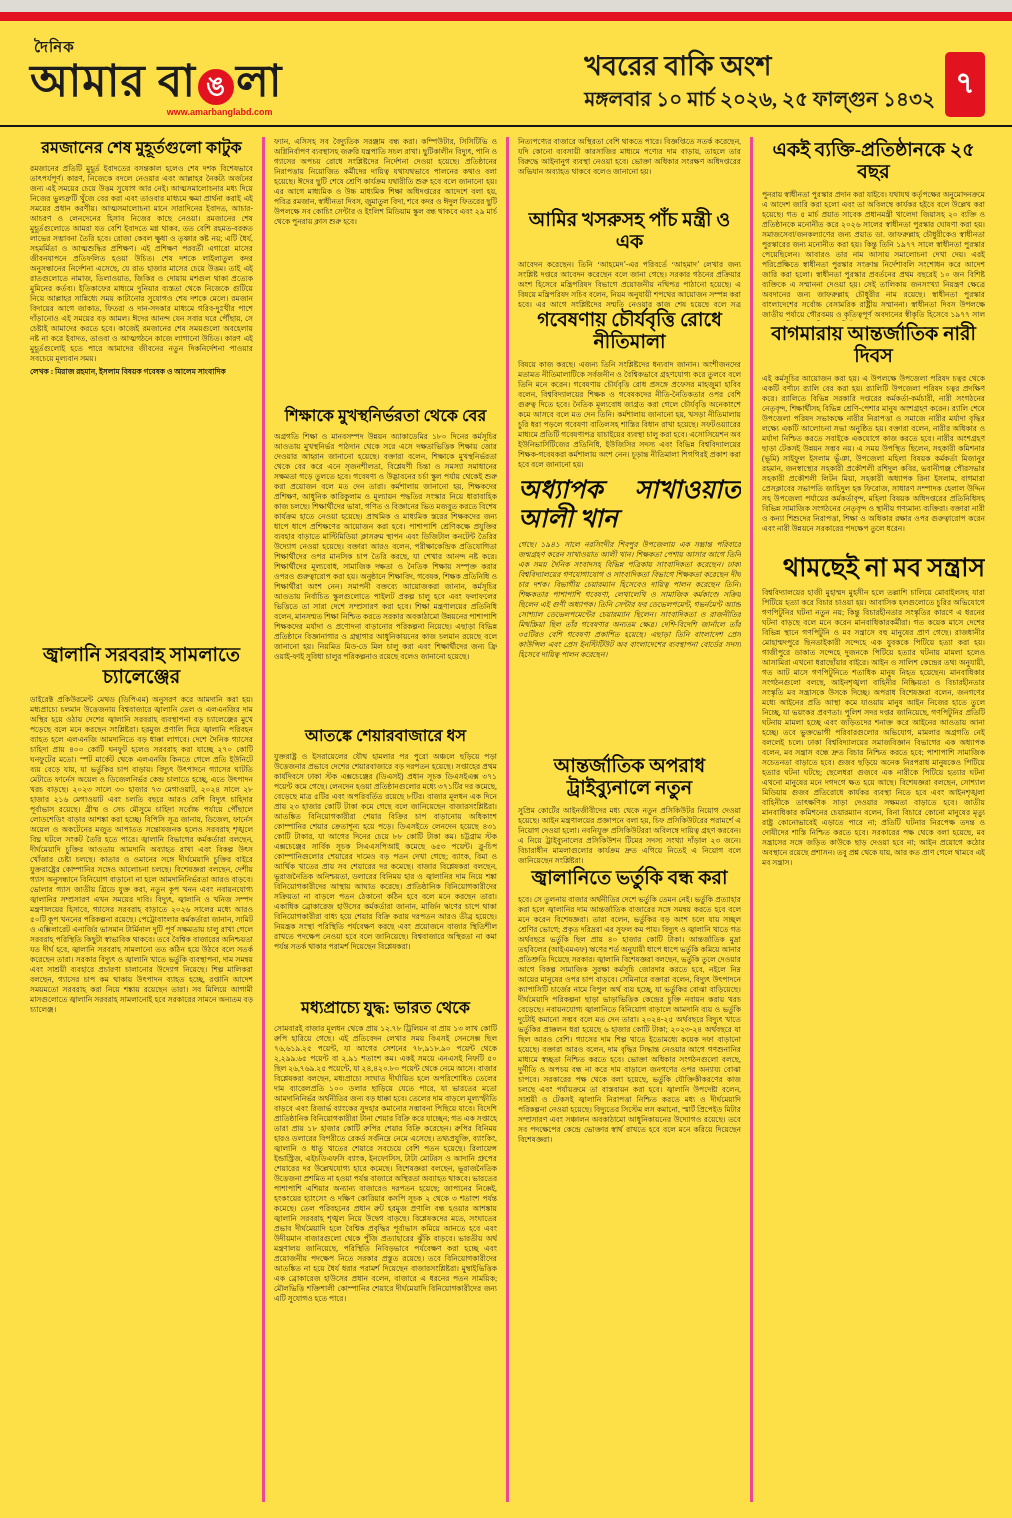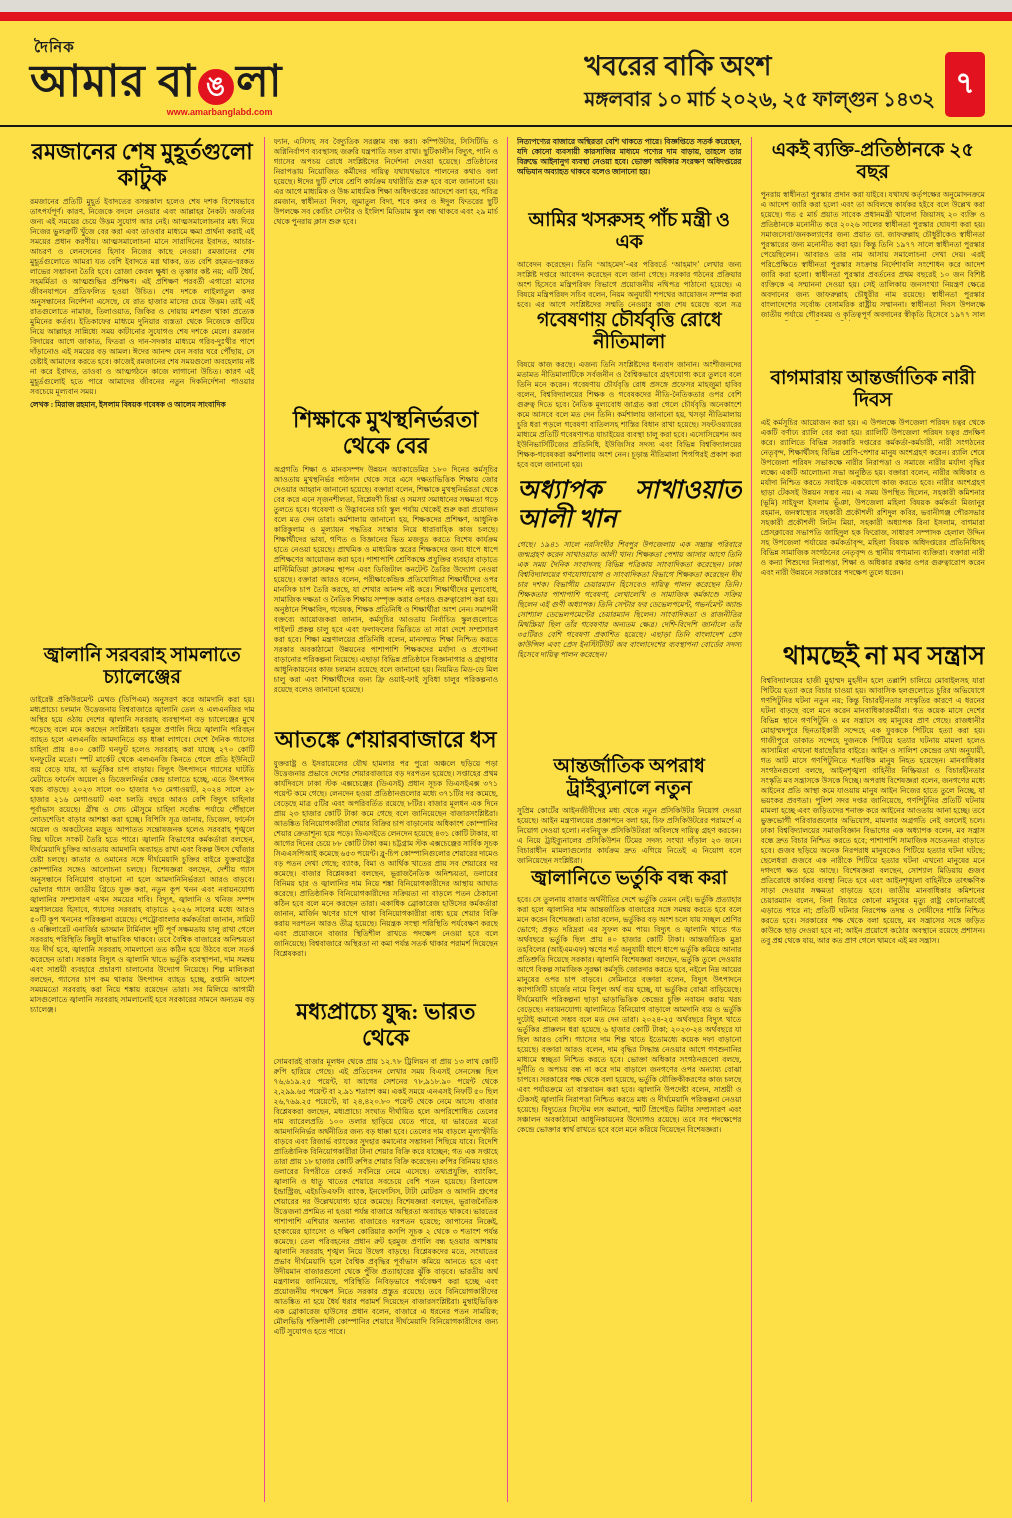--- a/index.html
+++ b/index.html
@@ -19,34 +19,34 @@
   .mast-right{display:flex;align-items:stretch;gap:10px;}
   .mast-right-text{display:flex;flex-direction:column;justify-content:flex-end;}
   .section-title{font-size:27px;font-weight:700;line-height:1.1;}
   .date-line{font-size:20px;font-weight:700;margin-top:2px;}
   .page-badge{width:40px;background:#e2131f;color:#fff;border-radius:5px;display:flex;
               align-items:center;justify-content:center;font-size:30px;font-weight:700;}
   
   .columns{display:flex;height:1375px;padding:10px 27px 0 30px;box-sizing:border-box;}
   .col{flex:1;min-width:0;padding:0 9px;display:flex;flex-direction:column;overflow:hidden;}
   .col:first-child{padding-left:0;}
-  .col:last-child{padding-right:0;gap:44px;}
-  .col + .col{border-left:1px solid #ec4899;}
+  .col:last-child{padding-right:0;}
+  .col + .col{border-left:3px solid #ec4899;}
   .article{overflow:hidden;box-sizing:border-box;padding-bottom:8px;}
   .flex-fill{flex:1;}
   .headline{margin:2px 0 6px;text-align:center;font-weight:700;color:#0b0b0b;line-height:1.18;}
   .h-md{font-size:19px;}
-  .h-lg{font-size:22px;}
+  .h-lg{font-size:16px;}
   .h-xl{font-size:25px;text-align:right;}
   .h-justify{text-align:justify;text-align-last:left;}
   .body-text{font-size:7.5px;line-height:10px;text-align:justify;color:#232323;
              font-family:"Liberation Serif", serif;word-break:break-word;}
   .credit{font-size:7.5px;line-height:10px;font-weight:700;margin-top:3px;}
   .ht505{height:505px;} .ht268{height:268px;} .ht320{height:320px;} .ht272{height:272px;}
-  .ht70{height:70px;font-weight:bold;}  .ht100{height:100px;} .ht166{height:166px;} .ht280{height:280px;font-style:italic;}
+  .ht70{height:70px;}  .ht100{height:100px;} .ht166{height:166px;} .ht280{height:280px;font-style:italic;}
   .ht112{height:112px;} .ht184{height:184px;} .ht230{height:230px;}
 </style>
 </head>
 <body>
 
 <div class="page">
   <div class="topbar"></div>
 
   <div class="masthead">
     <div class="logo-block">

